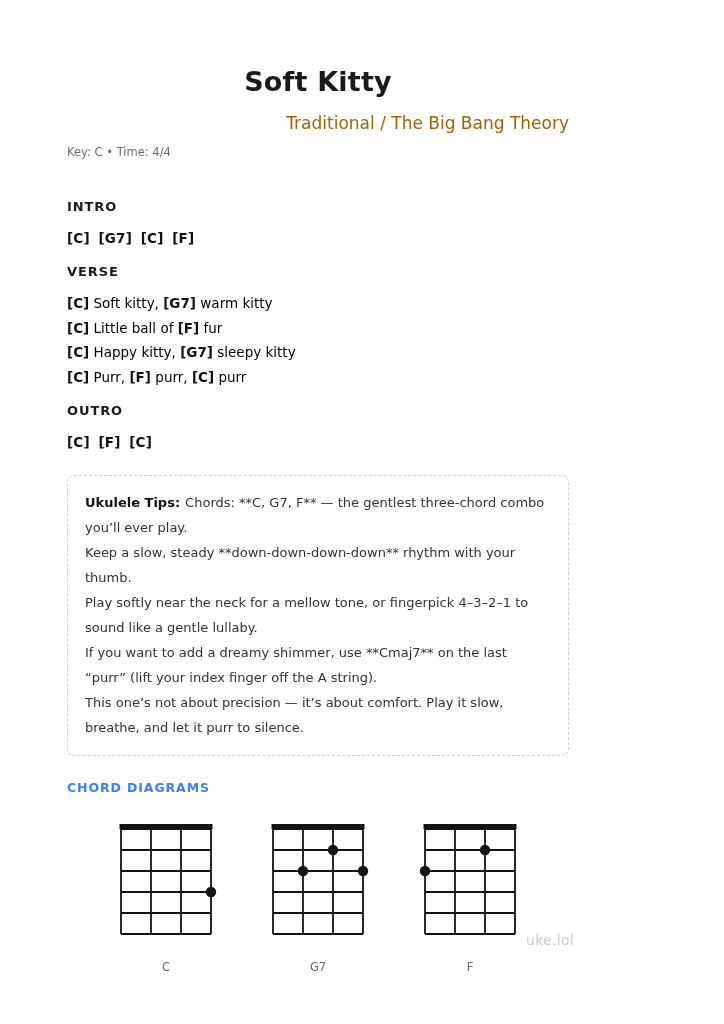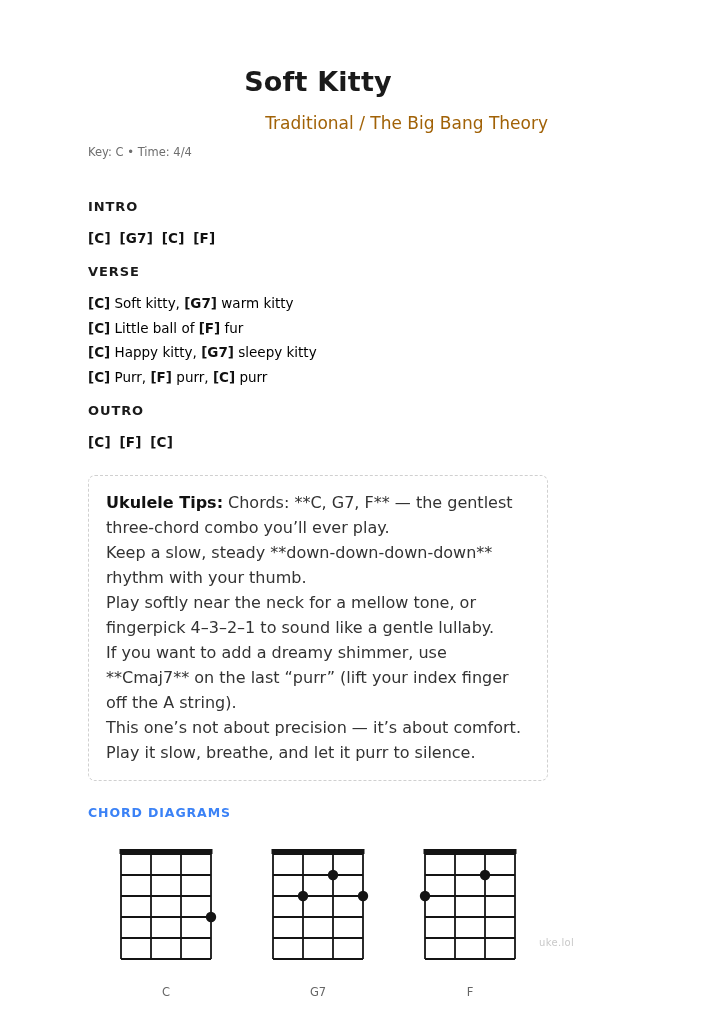--- a/index.html
+++ b/index.html
@@ -13,21 +13,21 @@
     font-family: "DejaVu Sans", "Liberation Sans", sans-serif;
     color: #2b2b2b;
     position: relative;
     overflow: hidden;
   }
   .page {
     position: relative;
     width: 636px;
     height: 1024px;
     box-sizing: border-box;
-    padding: 0 88px;
+    padding: 0 67px;
   }
 
   
   .song-title {
     text-align: center;
     font-size: 27px;
     font-weight: bold;
     color: #1a1a1a;
     letter-spacing: 0.2px;
     margin: 0;
@@ -87,21 +87,21 @@
 
   
   .tips-box {
     margin-top: 20px;
     border: 1px dashed #d0d0d0;
     border-radius: 7px;
     padding: 14px 17px 15px 17px;
     box-sizing: border-box;
   }
   .tips-line {
-    font-size: 16px;
+    font-size: 13px;
     color: #333333;
     line-height: 25px;
   }
   .tips-label {
     font-weight: bold;
     color: #111111;
     margin-right: 5px;
   }
 
   
@@ -133,21 +133,21 @@
     color: #666666;
     margin-top: 16px;
     text-align: center;
   }
 
   
   .footer-watermark {
     position: absolute;
     right: 62px;
     bottom: 76px;
-    font-size: 10px;
+    font-size: 14px;
     color: #c9c9c9;
     letter-spacing: 0.3px;
   }
 </style>
 </head>
 <body>
 
 <div class="page">
 
   <h1 class="song-title">Soft Kitty</h1>

